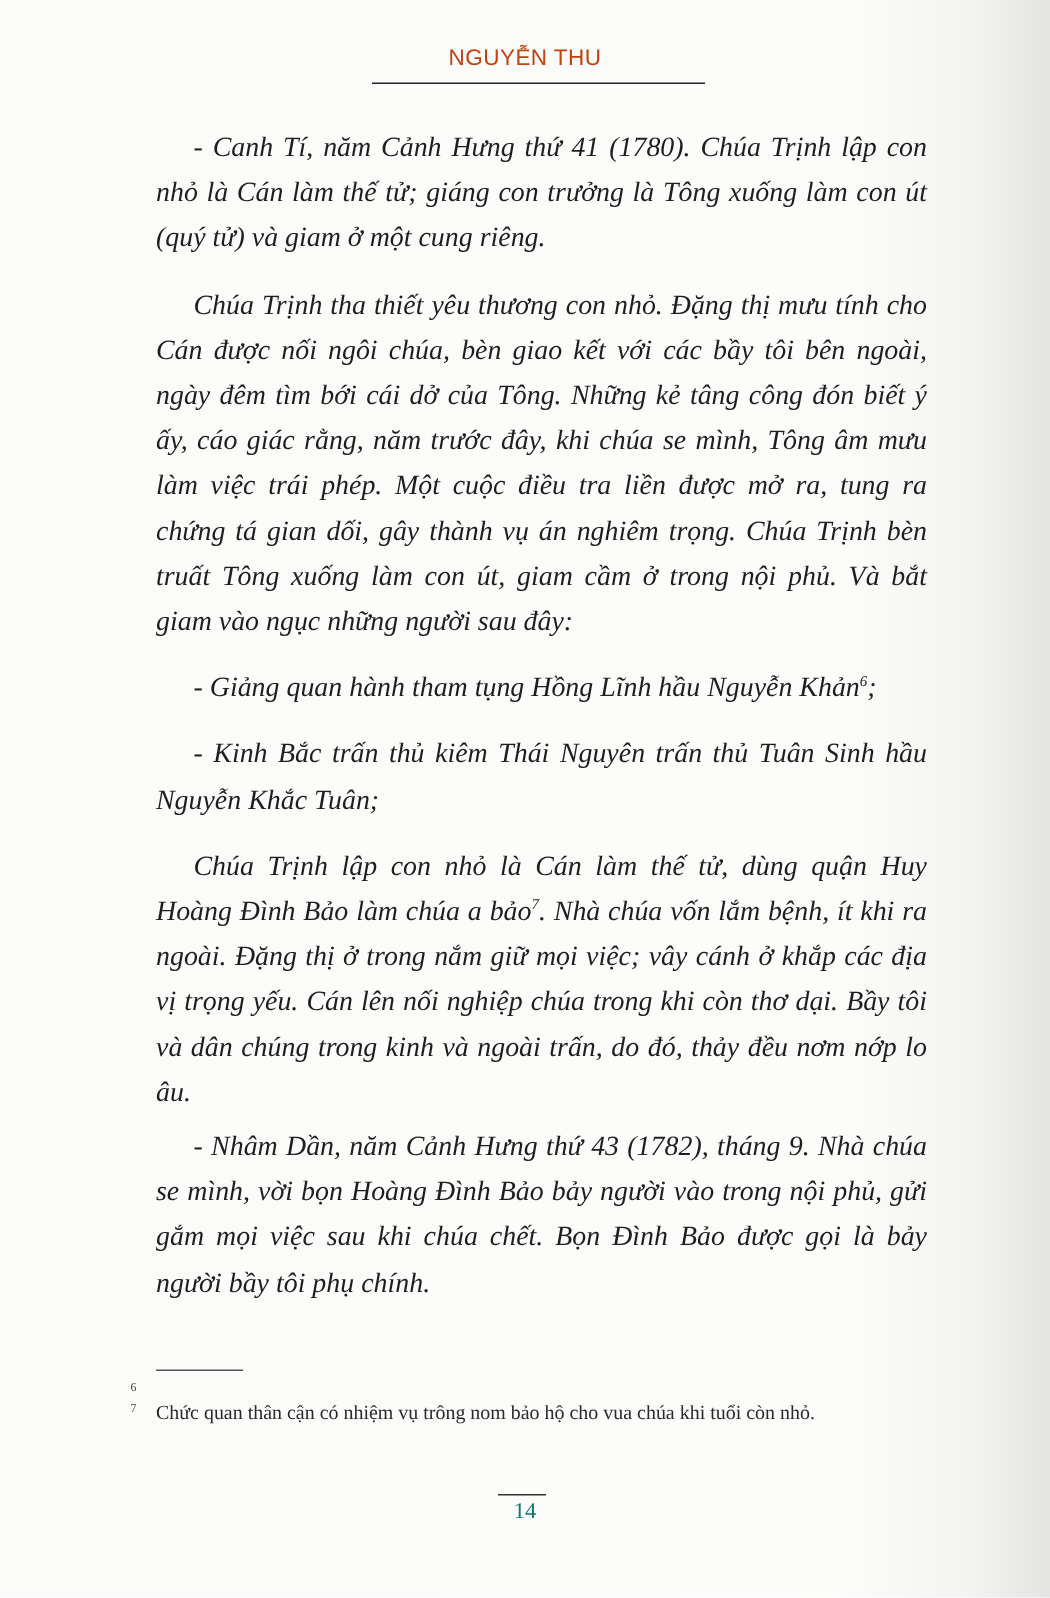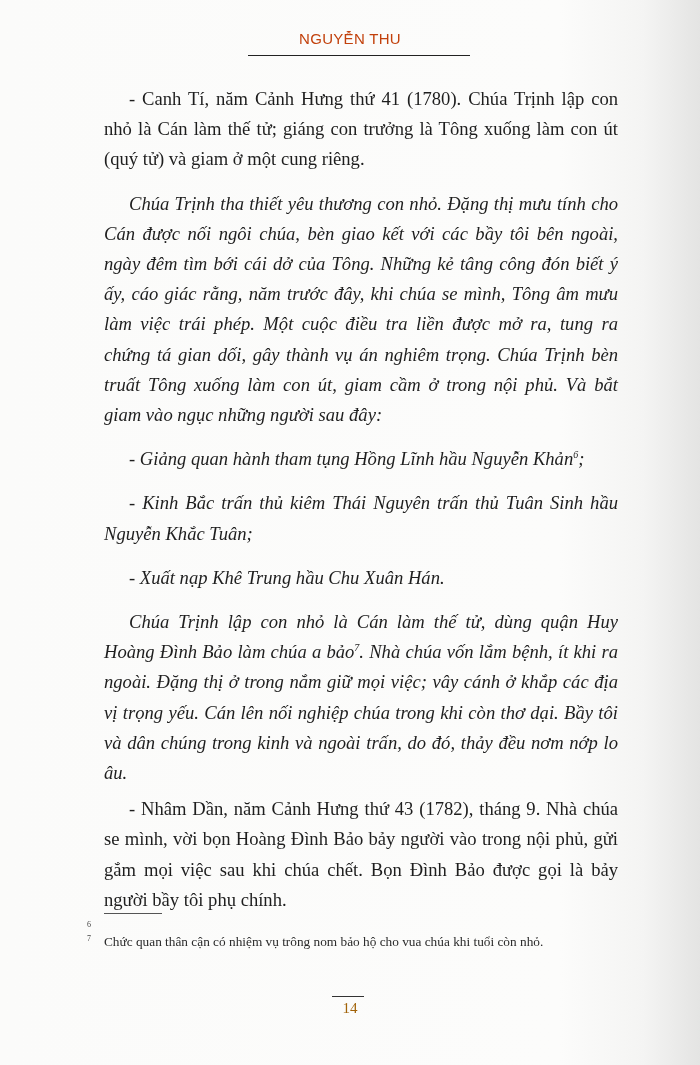--- a/index.html
+++ b/index.html
@@ -48,20 +48,21 @@
       text-indent: 25px;
     }
     .content p.gap {
       margin-top: 14px;
       font-style: italic;
     }
     .content p.gap-lg {
       margin-top: 6px;
     }
     .content p.italic {
+      font-style: italic;
     }
     sup {
       font-size: 10px;
       line-height: 0;
       vertical-align: 7px;
     }
     .fn-rule {
       position: absolute;
       top: 913px;
       left: 104px;
@@ -95,35 +96,34 @@
       height: 1px;
       background: #333;
     }
     .page-number {
       position: absolute;
       top: 1000px;
       left: 0;
       width: 700px;
       text-align: center;
       font-size: 15px;
-      color: #a16207;
+      color: #0f766e;
     }
   </style>
 </head>
 <body>
 
 <div class="running-head">NGUYỄN THU</div>
 <div class="head-rule"></div>
 
 <div class="content">
   <p class="italic">- Canh Tí, năm Cảnh Hưng thứ 41 (1780). Chúa Trịnh lập con nhỏ là Cán làm thế tử; giáng con trưởng là Tông xuống làm con út (quý tử) và giam ở một cung riêng.</p>
   <p class="gap">Chúa Trịnh tha thiết yêu thương con nhỏ. Đặng thị mưu tính cho Cán được nối ngôi chúa, bèn giao kết với các bầy tôi bên ngoài, ngày đêm tìm bới cái dở của Tông. Những kẻ tâng công đón biết ý ấy, cáo giác rằng, năm trước đây, khi chúa se mình, Tông âm mưu làm việc trái phép. Một cuộc điều tra liền được mở ra, tung ra chứng tá gian dối, gây thành vụ án nghiêm trọng. Chúa Trịnh bèn truất Tông xuống làm con út, giam cầm ở trong nội phủ. Và bắt giam vào ngục những người sau đây:</p>
   <p class="gap"><span>- Giảng quan hành tham tụng Hồng Lĩnh hầu Nguyễn Khản</span><sup>6</sup><span>;</span></p>
   <p class="gap">- Kinh Bắc trấn thủ kiêm Thái Nguyên trấn thủ Tuân Sinh hầu Nguyễn Khắc Tuân;</p>
-  <p class="gap">- Xuất nạp Khê Trung hầu Chu Xuân Hán.</p>
   <p class="gap"><span>Chúa Trịnh lập con nhỏ là Cán làm thế tử, dùng quận Huy Hoàng Đình Bảo làm chúa a bảo</span><sup>7</sup><span>. Nhà chúa vốn lắm bệnh, ít khi ra ngoài. Đặng thị ở trong nắm giữ mọi việc; vây cánh ở khắp các địa vị trọng yếu. Cán lên nối nghiệp chúa trong khi còn thơ dại. Bầy tôi và dân chúng trong kinh và ngoài trấn, do đó, thảy đều nơm nớp lo âu.</span></p>
   <p class="italic gap-lg">- Nhâm Dần, năm Cảnh Hưng thứ 43 (1782), tháng 9. Nhà chúa se mình, vời bọn Hoàng Đình Bảo bảy người vào trong nội phủ, gửi gắm mọi việc sau khi chúa chết. Bọn Đình Bảo được gọi là bảy người bầy tôi phụ chính.</p>
 </div>
 
 <div class="fn-rule"></div>
 <div class="footnotes">
   <div class="fn">
     <span class="fn-num">6</span>
   </div>
   <div class="fn">

